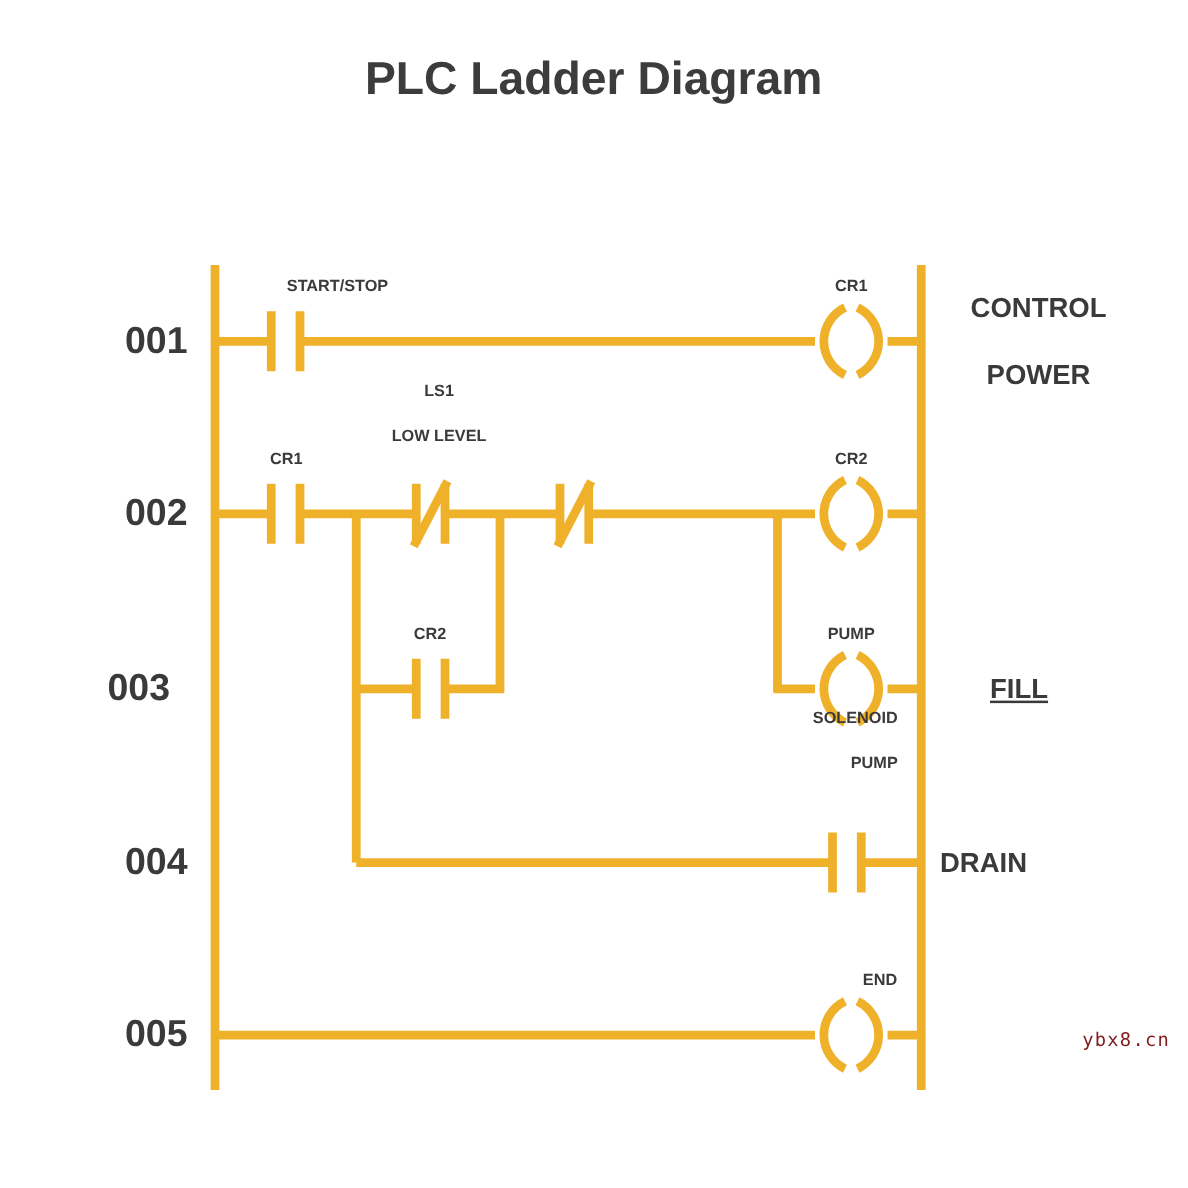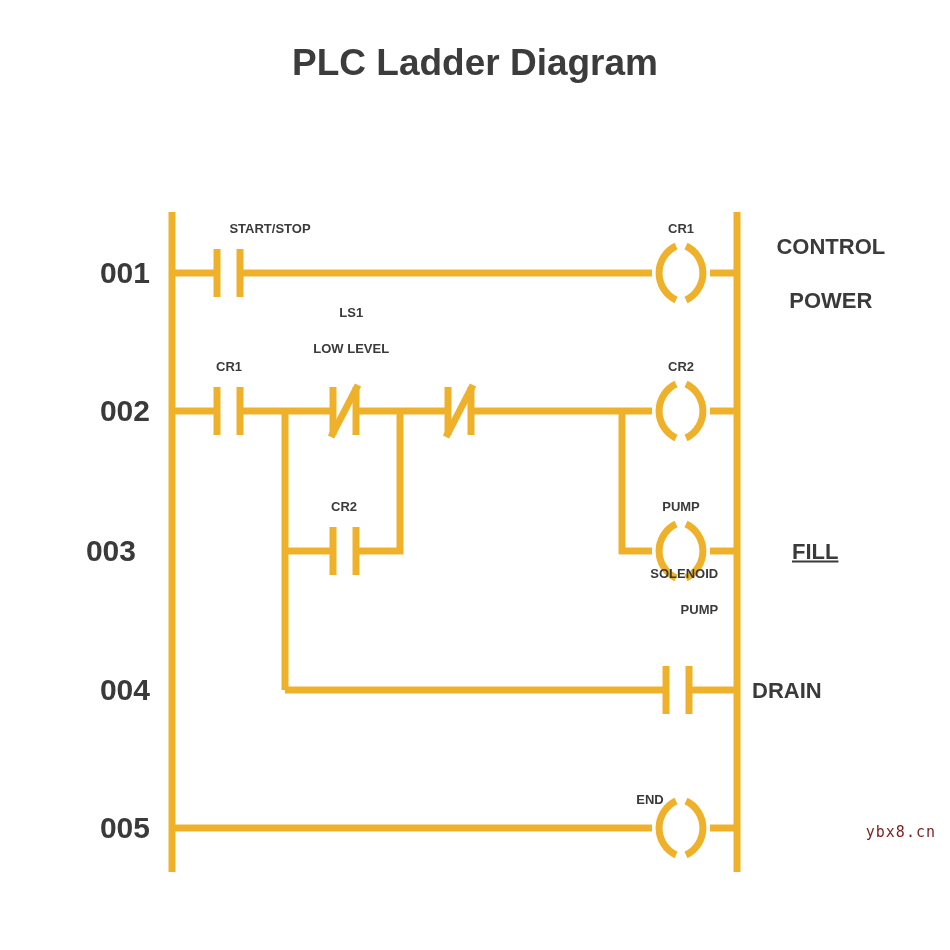--- a/index.html
+++ b/index.html
@@ -176,17 +176,17 @@
   <div class="lbl elem-lbl" style="left:344px; top:516px;">CR2</div>
   <div class="lbl elem-lbl" style="left:681px; top:516px;">PUMP</div>
   <div class="lbl annot" style="left:792px; top:551px;text-decoration:underline;">FILL</div>
 
   <div class="lbl elem-lbl" style="left:677px; top:637px;text-align:right;">
     <span>SOLENOID</span><br>
     <span>PUMP</span>
   </div>
   <div class="lbl annot" style="left:752px; top:690px;">DRAIN</div>
 
-  <div class="lbl elem-lbl" style="left:650px; top:793px;margin-top:16px;">END</div>
+  <div class="lbl elem-lbl" style="left:704px; top:793px;">END</div>
 
   <div class="watermark">ybx8.cn</div>
 
 </div>
 
 </body></html>

